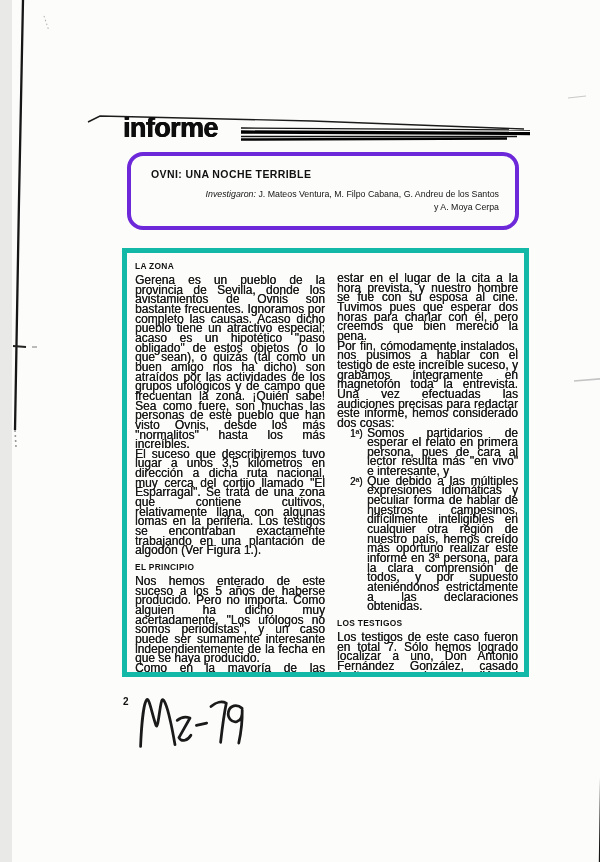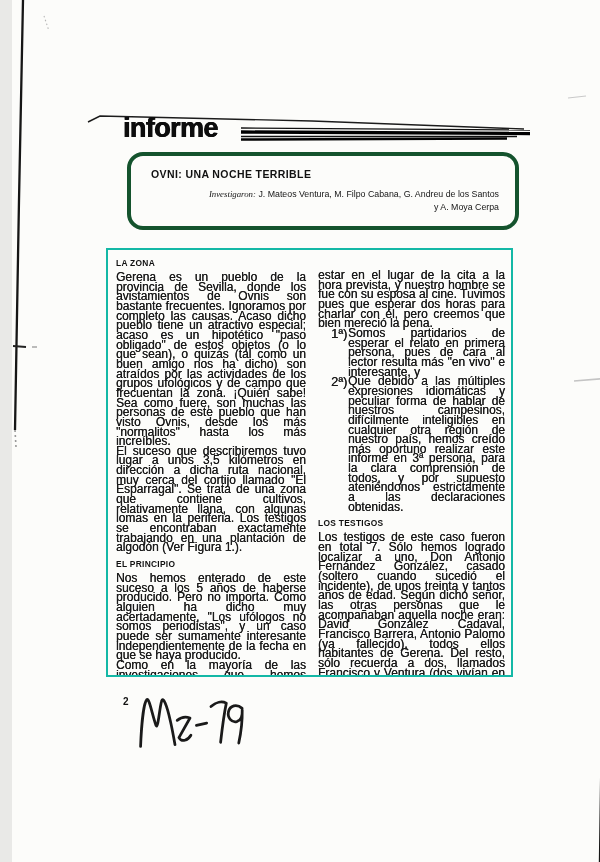--- a/index.html
+++ b/index.html
@@ -22,57 +22,57 @@
   
   .brand{
     position:absolute;left:111px;top:113px;
     font-size:27px;font-weight:bold;letter-spacing:-0.6px;
     color:#0d0d0d;
     text-shadow:0.45px 0 0 currentColor,-0.35px 0 0 currentColor;
   }
   
   .title-box{
     position:absolute;left:115px;top:152px;width:392px;height:78px;
-    border:4px solid #14532d;border-radius:16px;
+    border:4px solid #6d28d9;border-radius:16px;
     box-sizing:border-box;
     padding:12px 16px 0 20px;
   }
   .title-box .title{
     font-size:10.5px;font-weight:bold;letter-spacing:0.4px;color:#111;
   }
   .title-box .byline{
     margin-top:8px;text-align:right;
     font-size:8.8px;line-height:12.5px;color:#151515;
   }
-  .title-box .byline .lbl{font-style:italic;font-family:Liberation Serif, serif;}
+  .title-box .byline .lbl{font-style:italic;}
   
   .article-frame{
-    position:absolute;left:94px;top:248px;width:407px;height:429px;
-    border:2px solid #14b8a6;box-sizing:border-box;
+    position:absolute;left:110px;top:248px;width:407px;height:429px;
+    border:5px solid #14b8a6;box-sizing:border-box;
     padding:7px 6px 0 8px;
     display:flex;gap:12px;
     overflow:hidden;
   }
   .col{box-sizing:border-box;}
   .col-left{width:190px;flex:0 0 190px;}
   .col-right{flex:1;padding-top:14px;}
   .sec-heading{
     font-size:8.4px;font-weight:bold;letter-spacing:0.3px;color:#101010;
     margin:2px 0 5px 0;line-height:9px;
   }
   .sec-heading.spaced{margin-top:7px;}
   .para{
     font-size:12px;line-height:9.65px;text-align:justify;
     color:#1a1a1a;margin:0;
     text-shadow:0.15px 0 0 currentColor;
   }
   .num-item{
     display:flex;margin-left:13px;
   }
-  .num-item .marker{flex:0 0 17px;font-size:13px;line-height:9.65px;color:#1a1a1a;text-shadow:0.15px 0 0 currentColor;}
+  .num-item .marker{flex:0 0 17px;font-size:10px;line-height:9.65px;color:#1a1a1a;text-shadow:0.15px 0 0 currentColor;}
   .num-item .itxt{flex:1;}
   
   .page-num{
     position:absolute;left:111px;top:696px;
     font-size:10px;font-weight:bold;color:#111;
   }
   .handwriting{
     position:absolute;left:122px;top:685px;width:112px;height:66px;
     transform:rotate(-3deg);
   }
@@ -122,20 +122,21 @@
       <div class="sec-heading">LA ZONA</div>
       <p class="para">Gerena es un pueblo de la provincia de Sevilla, donde los avistamientos de Ovnis son bastante frecuentes. Ignoramos por completo las causas. Acaso dicho pueblo tiene un atractivo especial; acaso es un hipotético "paso obligado" de estos objetos (o lo que sean), o quizás (tal como un buen amigo nos ha dicho) son atraídos por las actividades de los grupos ufológicos y de campo que frecuentan la zona. ¡Quién sabe! Sea como fuere, son muchas las personas de este pueblo que han visto Ovnis, desde los más "normalitos" hasta los más increíbles.</p>
       <p class="para">El suceso que describiremos tuvo lugar a unos 3,5 kilómetros en dirección a dicha ruta nacional, muy cerca del cortijo llamado "El Esparragal". Se trata de una zona que contiene cultivos, relativamente llana, con algunas lomas en la periferia. Los testigos se encontraban exactamente trabajando en una plantación de algodón (Ver Figura 1.).</p>
       <div class="sec-heading spaced">EL PRINCIPIO</div>
       <p class="para">Nos hemos enterado de este suceso a los 5 años de haberse producido. Pero no importa. Como alguien ha dicho muy acertadamente, "Los ufólogos no somos periodistas", y un caso puede ser sumamente interesante independientemente de la fecha en que se haya producido.</p>
       <p class="para">Como en la mayoría de las investigaciones que hemos realizado, de nuevo ha sido nuestro querido amigo y colega Joaquín Mateos quien se enteró del incidente, se puso en contacto con uno de los testigos y arregló la entrevista con el mismo para el Sábado día 9 de septiembre de 1.978. Por razones ajenas a nuestra voluntad, no pudimos</p>
     </div>
 
     <div class="col col-right">
       <p class="para">estar en el lugar de la cita a la hora prevista, y nuestro hombre se fue con su esposa al cine. Tuvimos pues que esperar dos horas para charlar con él, pero creemos que bien mereció la pena.</p>
+      <p class="para">Por fin, cómodamente instalados, nos pusimos a hablar con el testigo de este increíble suceso, y grabamos íntegramente en magnetofón toda la entrevista. Una vez efectuadas las audiciones precisas para redactar este informe, hemos considerado dos cosas:</p>
       <div class="num-item">
         <span class="marker">1ª)</span>
         <p class="para itxt">Somos partidarios de esperar el relato en primera persona, pues de cara al lector resulta más "en vivo" e interesante, y</p>
       </div>
       <div class="num-item">
         <span class="marker">2ª)</span>
         <p class="para itxt">Que debido a las múltiples expresiones idiomáticas y peculiar forma de hablar de nuestros campesinos, difícilmente inteligibles en cualquier otra región de nuestro país, hemos creído más oportuno realizar este informe en 3ª persona, para la clara comprensión de todos, y por supuesto ateniéndonos estrictamente a las declaraciones obtenidas.</p>
       </div>
       <div class="sec-heading spaced">LOS TESTIGOS</div>
       <p class="para">Los testigos de este caso fueron en total 7. Sólo hemos logrado localizar a uno, Don Antonio Fernández González, casado (soltero cuando sucedió el incidente), de unos treinta y tantos años de edad. Según dicho señor, las otras personas que le acompañaban aquella noche eran: David González Cadaval, Francisco Barrera, Antonio Palomo (ya fallecido), todos ellos habitantes de Gerena. Del resto, sólo recuerda a dos, llamados Francisco y Ventura (dos vivían en Las Pajanosas y el último en Guillena, ambos pueblos vecinos de Gerena). Nuestro colega Joaquín Mateos conoce bien a los testigos que viven en Gerena y nos asegura que son personas muy serias y completamente dignas de confianza.</p>

